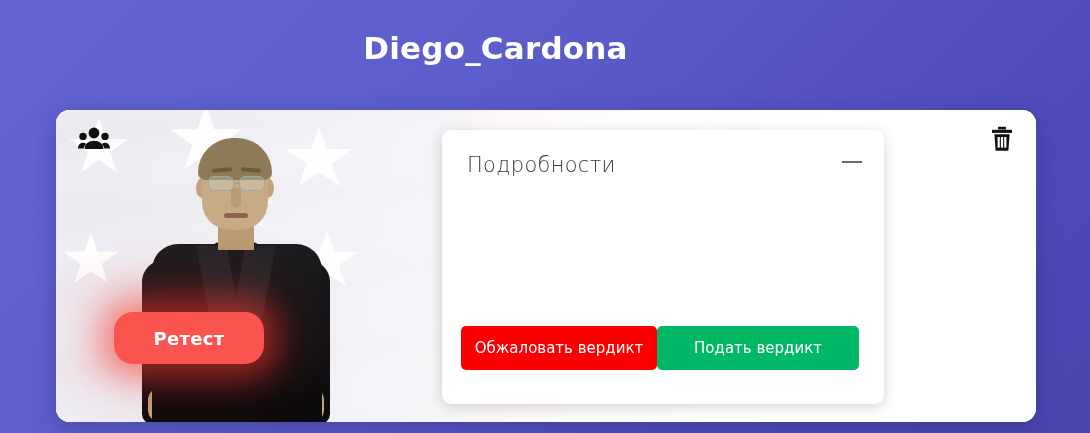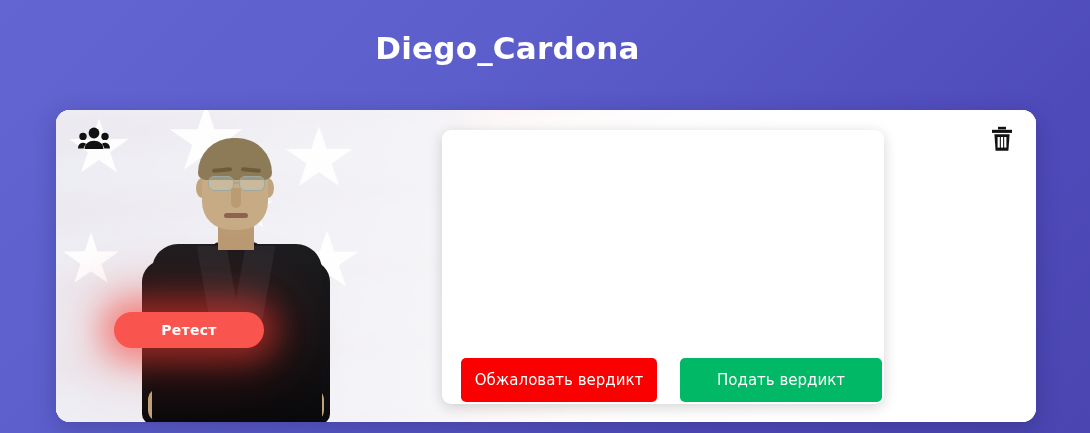--- a/index.html
+++ b/index.html
@@ -20,21 +20,20 @@
     top: 28px;
     left: 0;
     width: 991px;
     text-align: center;
     color: #ffffff;
     font-size: 31px;
     font-weight: bold;
     letter-spacing: 0.2px;
     line-height: 40px;
     white-space: nowrap;
-    margin-left: 12px;
   }
 
   
   .profile-card {
     position: absolute;
     left: 56px;
     top: 110px;
     width: 980px;
     height: 312px;
     background: #fdfdfd;
@@ -145,27 +144,27 @@
   .ch-hand-r { left: 180px;top: 268px; width: 30px;  height: 34px;  background: #c1a47c; border-radius: 12px; }
   .ch-pants  { left: 66px; top: 272px; width: 114px; height: 32px;  background: #c8bb97; }
   .ch-pants2 { left: 72px; top: 282px; width: 102px; height: 22px;  background: #d3c6a1; }
 
   
   .retest-btn {
     position: absolute;
     left: 58px;
     top: 202px;
     width: 150px;
-    height: 36px;
+    height: 52px;
     background: #f9544e;
     color: #ffffff;
     border: none;
     border-radius: 19px;
     font-family: "DejaVu Sans", "Liberation Sans", sans-serif;
-    font-size: 14px;
+    font-size: 18px;
     font-weight: bold;
     letter-spacing: 0.3px;
     z-index: 5;
     cursor: pointer;
     box-shadow: 0 0 28px 14px rgba(249, 60, 50, 0.45),
                 0 0 60px 26px rgba(230, 40, 32, 0.22);
     text-align: center;
   }
 
   
@@ -209,23 +208,22 @@
     right: 24px;
     font-size: 14.5px;
     color: #4a4a4e;
     line-height: 22px;
   }
 
   
   .actions {
     position: absolute;
     left: 19px;
-    bottom: 2px;
+    bottom: 34px;
     display: flex;
-    gap: 23px;
   }
   .btn {
     border: none;
     border-radius: 5px;
     color: #ffffff;
     font-family: "DejaVu Sans", "Liberation Sans", sans-serif;
     font-size: 15px;
     height: 44px;
     cursor: pointer;
     white-space: nowrap;
@@ -296,19 +294,23 @@
     <div class="ch ch-glass-l"></div>
     <div class="ch ch-glass-r"></div>
     <div class="ch ch-bridge"></div>
     <div class="ch ch-nose"></div>
     <div class="ch ch-mouth"></div>
   </div>
 
   <button class="retest-btn">Ретест</button>
 
   <div class="details-panel">
+    <div class="details-header">
+      <div class="details-title">Подробности</div>
+      <div class="collapse-icon"></div>
+    </div>
     <div class="actions">
       <button class="btn btn-appeal">Обжаловать вердикт</button>
       <button class="btn btn-submit">Подать вердикт</button>
     </div>
   </div>
 
 </div>
 
 </body></html>

